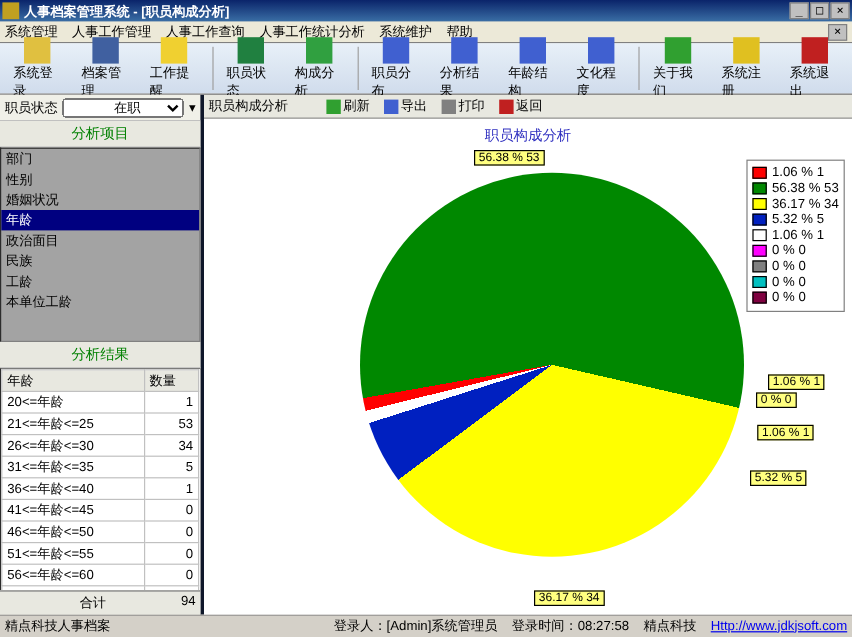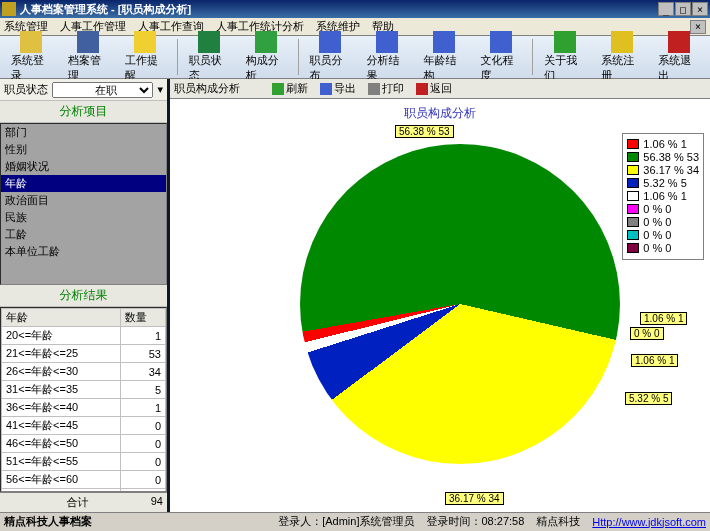--- a/index.html
+++ b/index.html
@@ -64,21 +64,21 @@
 .c3 { left: 455px; top: 293px; }
 .c4 { left: 461px; top: 255px; }
 .c5 { left: 460px; top: 228px; }
 .c6 { left: 470px; top: 213px; }
 
 .legend { position: absolute; right: 6px; top: 34px; border: 1px solid #808080; padding: 4px; background: #fff; }
 .legrow { display: flex; align-items: center; gap: 4px; margin-bottom: 1px; }
 .legsw { width: 12px; height: 10px; border: 1px solid #000; }
 
 .statusbar { height: 18px; background: #d4d0c8; border-top: 1px solid #808080; display: flex; align-items: center; padding: 0 4px; gap: 12px; font-size: 11px; }
-.statusbar span:first-child { flex: 0 0 140px; font-weight: bold; }
+.statusbar span:first-child { flex: 0 0 140px; }
 .statusbar .loginspan { margin-left: auto; text-align: right; }
 </style>
 </head>
 <body>
 
 <div class="titlebar">
   <div class="ticon"></div>
   <div class="ttxt">人事档案管理系统 - [职员构成分析]</div>
   <div class="winbtns">
     <div class="winbtn">_</div>

